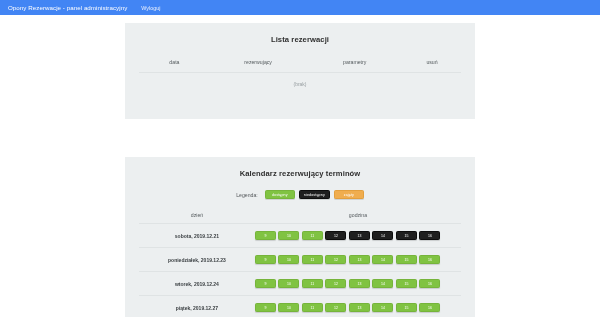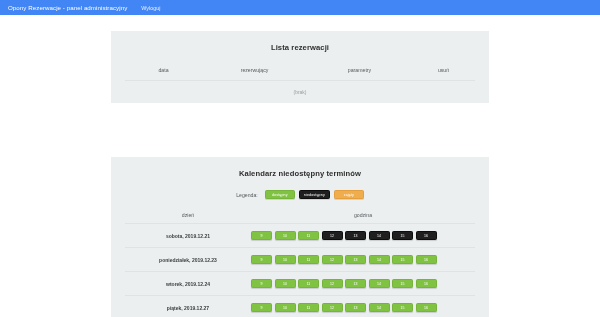--- a/index.html
+++ b/index.html
@@ -46,25 +46,25 @@
   
   .page {
     width: 600px;
     box-sizing: border-box;
     padding: 0;
     background: #ffffff;
   }
 
   
   .card {
-    width: 378px;
-    margin: 16px auto;
+    width: 350px;
+    margin: 8px auto;
     background: #eceff0;
     box-sizing: border-box;
-    padding: 10px 14px 4px 14px;
+    padding: 10px 14px 28px 14px;
   }
   .card-spacer {
     height: 22px;
     background: #ffffff;
   }
   .card-title {
     text-align: center;
     font-size: 7.6px;
     font-weight: bold;
     color: #2f2f2f;
@@ -210,21 +210,21 @@
         <tr>
           <td class="res-empty" colspan="4">(brak)</td>
         </tr>
       </tbody>
     </table>
   </div>
 
   <div class="card-spacer"></div>
 
   <div class="card">
-    <div class="card-title">Kalendarz niedostępny terminów</div>
+    <div class="card-title">Kalendarz rezerwujący terminów</div>
 
     <div class="legend">
       <span class="legend-label">Legenda:</span>
       <span class="badge available">dostępny</span>
       <span class="badge unavailable">niedostępny</span>
       <span class="badge taken">zajęty</span>
     </div>
 
     <div class="cal-head">
       <div class="h-dzien">dzień</div>

